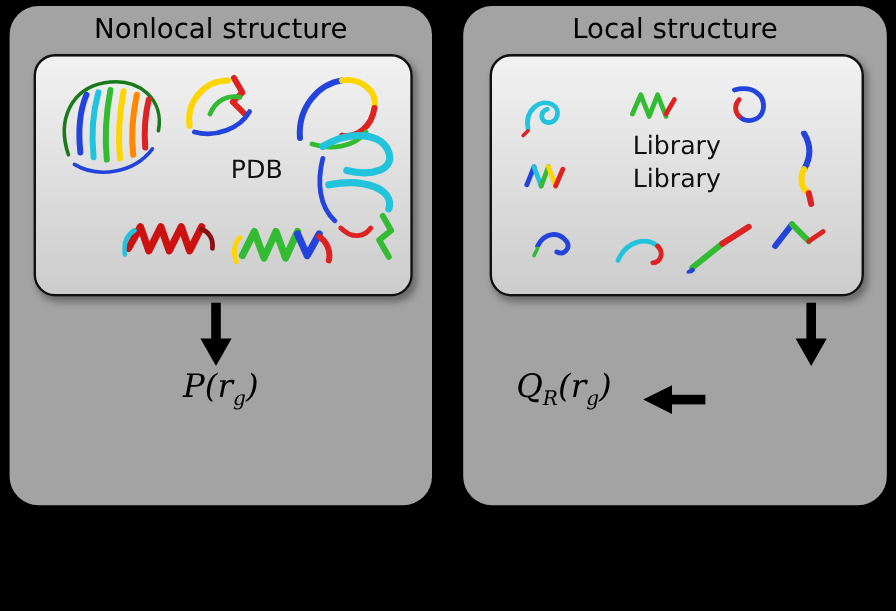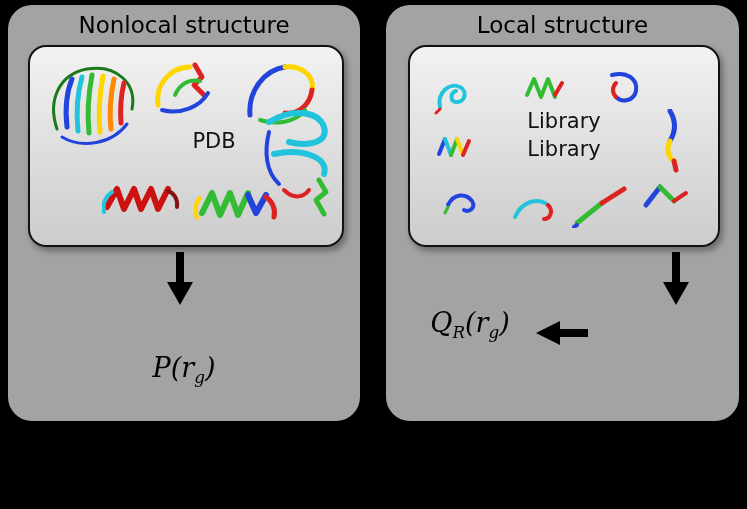--- a/index.html
+++ b/index.html
@@ -49,21 +49,21 @@
   .right .arrow-down { left:277px; }
   .arrow-left { position:absolute; left:150px; top:314px; }
 
   .formula {
     position:absolute; top:302px;
     font-family:"DejaVu Serif", "Liberation Serif", serif;
     font-style:italic; font-size:27px; color:#000;
     text-align:center;
   }
   .formula sub { font-size:0.62em; font-style:italic; }
-  .left .formula { left:0; width:100%;margin-top:45px; }
+  .left .formula { left:0; width:100%; }
   .formula-qr { left:14px;  width:140px; }
   .formula-qx { left:228px; width:110px; }
 </style>
 </head>
 <body>
 
 <div class="canvas">
 
   <section class="panel left">
     <h2 class="panel-title">Nonlocal structure</h2>

